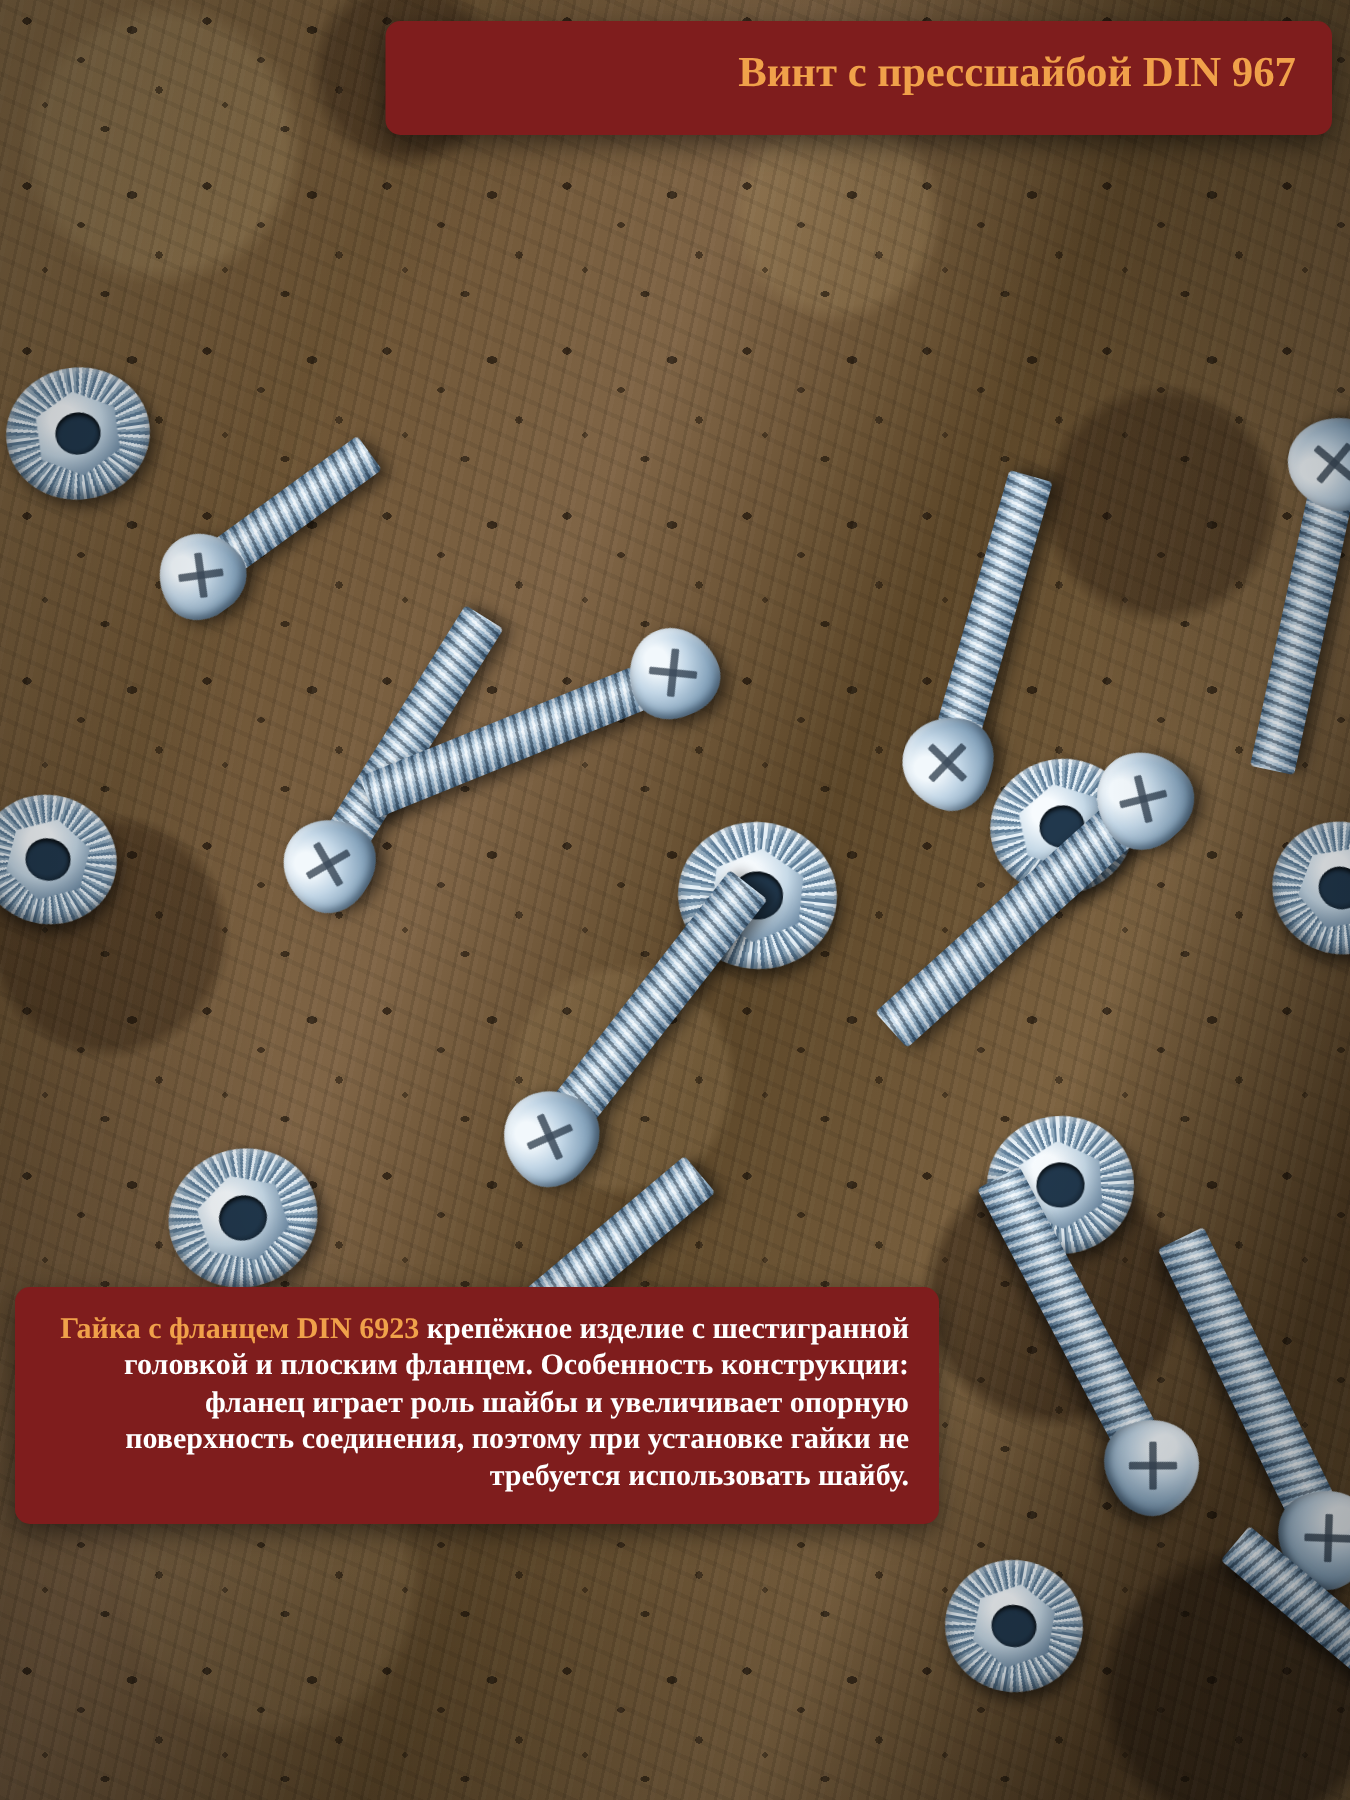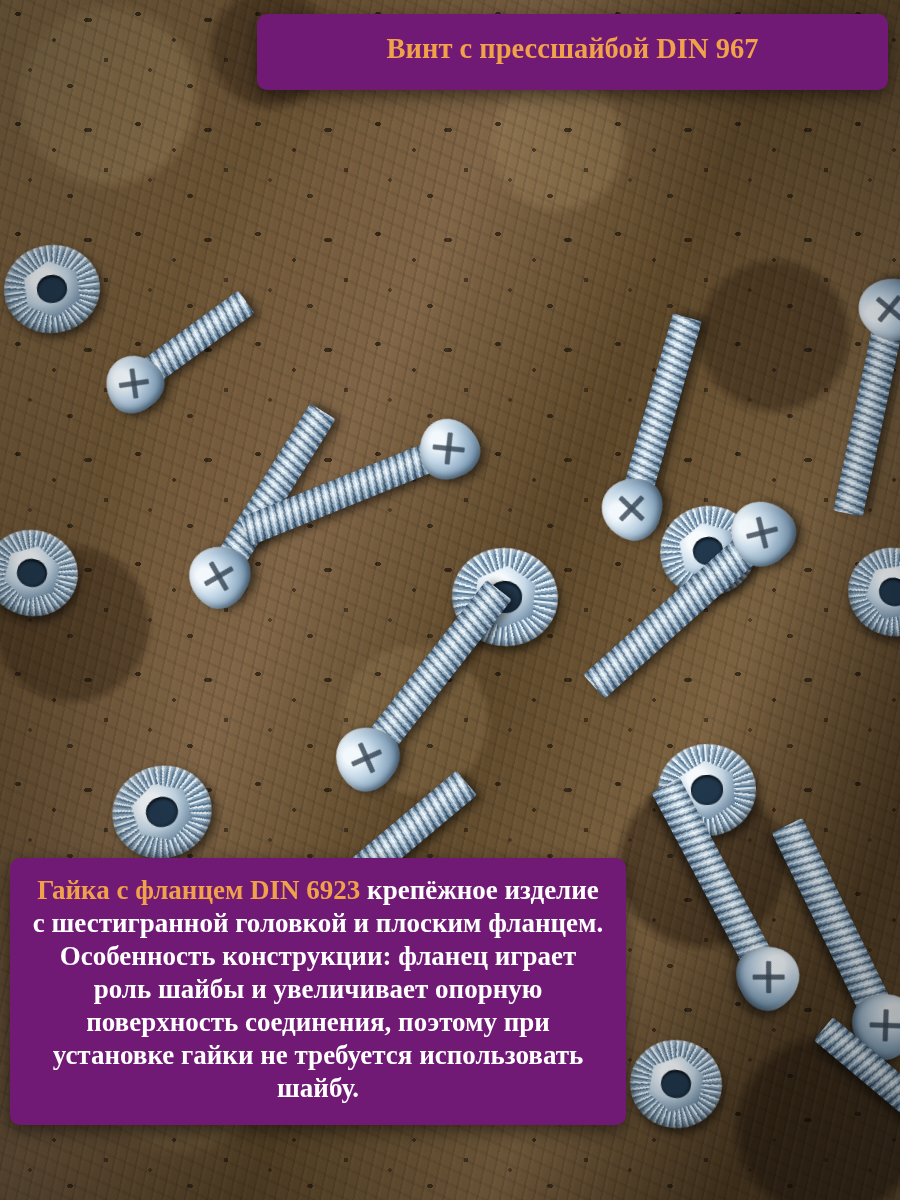--- a/index.html
+++ b/index.html
@@ -129,42 +129,42 @@
     position: absolute;
     left: 34%; top: 34%; width: 32%; height: 32%;
     border-radius: 50%;
     background: radial-gradient(circle at 45% 40%, #21384d 0 55%, #0d1822 100%);
     box-shadow: inset 0 2px 3px rgba(0,0,0,0.8);
   }
 
   
   .card {
     position: absolute;
-    background: #701a75;
+    background: #7f1d1d;
     color: #ffffff;
     border-radius: 10px;
     box-shadow: 0 6px 18px rgba(0,0,0,0.5);
-    text-align: center;
+    text-align: right;
     box-sizing: border-box;
   }
   .card-top {
     left: 257px;
     top: 14px;
     width: 631px;
     padding: 18px 24px 22px;
     font-size: 28.5px;
     line-height: 1.2;
     font-weight: bold;
   }
   .card-bottom {
     left: 10px;
     top: 858px;
     width: 616px;
     padding: 16px 20px 20px;
-    font-size: 27px;
+    font-size: 20px;
     line-height: 1.22;
     font-weight: bold;
   }
   .title {
     color: #f0a14a;
     font-weight: bold;
   }
   .card-top .title { display: block; margin-bottom: 2px; }
   .card-bottom .title { display: inline; }
   .body { font-weight: bold; }

